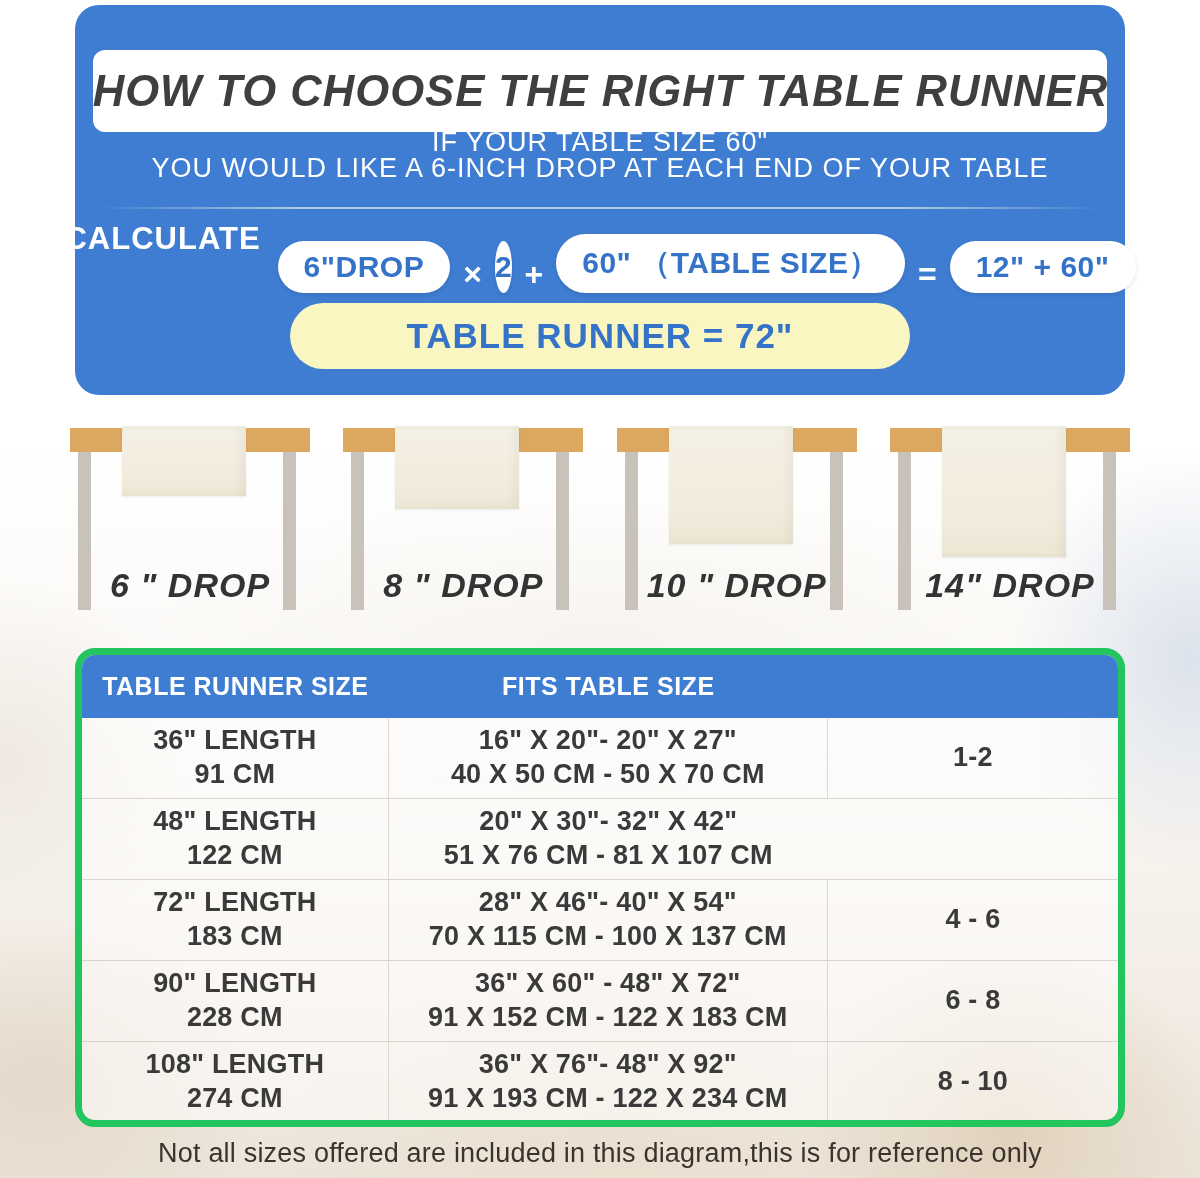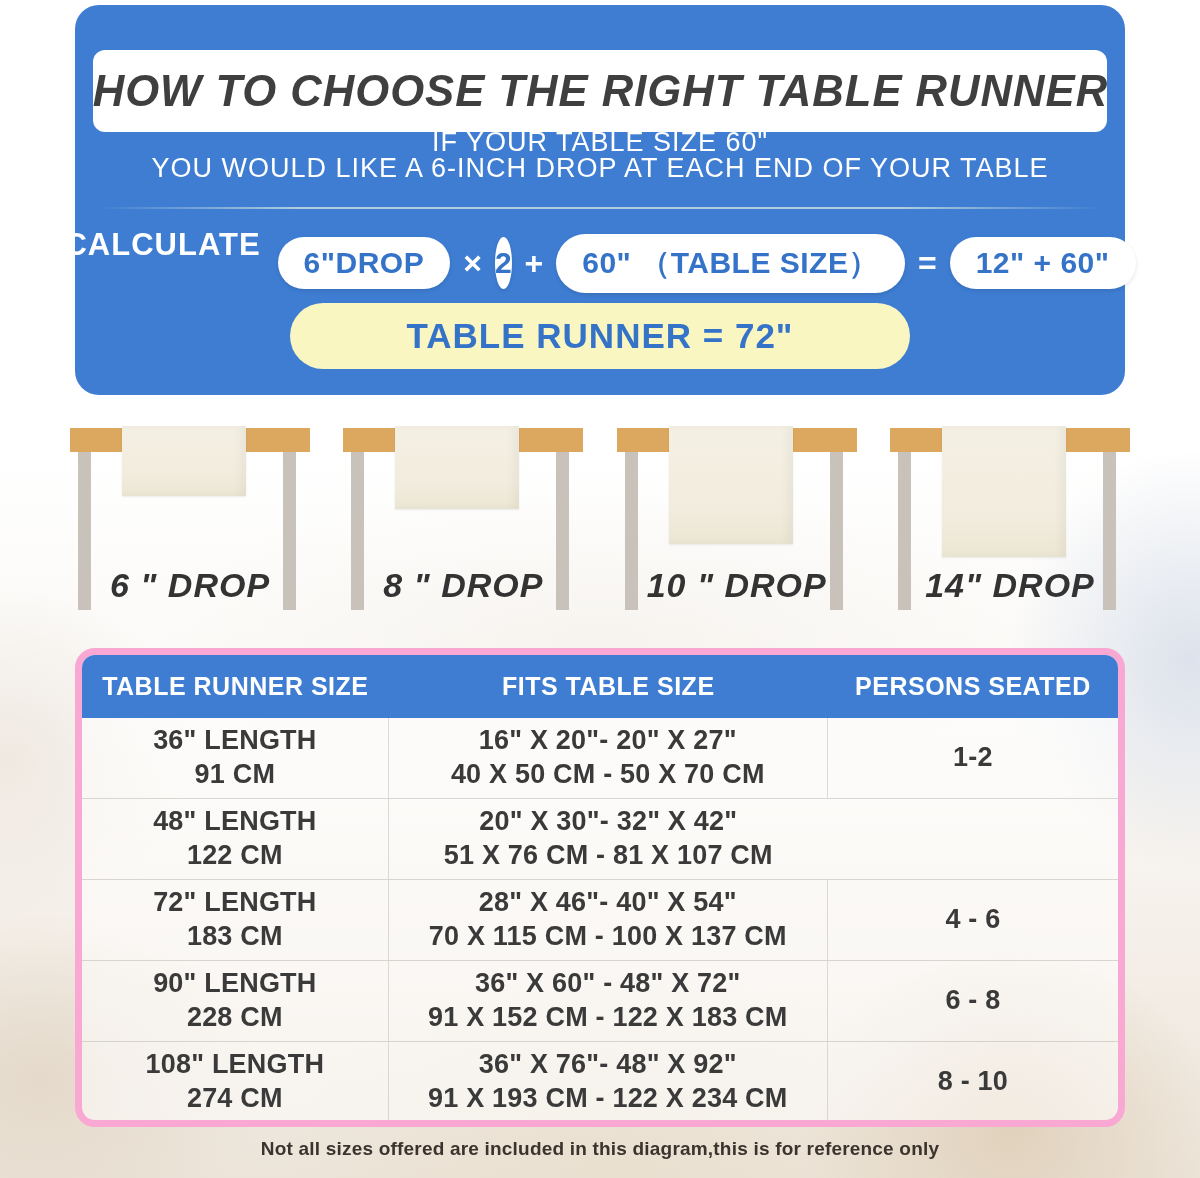--- a/index.html
+++ b/index.html
@@ -40,21 +40,21 @@
     font-size:27px;font-weight:400;letter-spacing:1px;
   }
   .subtitle.l1{top:122px;}
   .subtitle.l2{top:148px;}
   .hero-divider{
     position:absolute;left:22px;right:22px;top:202px;height:2px;
     background:linear-gradient(90deg,rgba(255,255,255,0) 0%,rgba(235,248,225,0.65) 20%,rgba(235,248,225,0.65) 80%,rgba(255,255,255,0) 100%);
   }
   .calc-row{
     position:absolute;left:0;right:0;top:228px;height:60px;
-    display:flex;align-items:center;justify-content:center;gap:13px;
+    display:flex;align-items:flex-end;justify-content:center;gap:13px;
   }
   .calc-label{color:#ffffff;font-size:31px;font-weight:700;letter-spacing:1px;margin-right:4px;}
   .pill{
     background:#ffffff;border-radius:30px;padding:9px 26px;
     color:#3473c8;font-size:30px;font-weight:700;letter-spacing:0.5px;
     box-shadow:0 2px 4px rgba(0,0,0,0.10);white-space:nowrap;
   }
   .op{color:#ffffff;font-size:32px;font-weight:700;}
   .num-circle{
     background:#ffffff;border-radius:50%;width:52px;height:52px;
@@ -90,21 +90,21 @@
   .runner.d14{height:131px;}
   .drop-label{
     position:absolute;left:0;right:0;top:138px;text-align:center;
     font-size:34px;font-weight:700;font-style:italic;color:#333333;
     letter-spacing:1px;white-space:nowrap;
   }
 
   
   .chart-panel{
     position:absolute;left:75px;top:648px;width:1050px;height:479px;
-    box-sizing:border-box;border:7px solid #f9a8d4;border-radius:20px;
+    box-sizing:border-box;border:7px solid #22c55e;border-radius:20px;
     overflow:hidden;background:rgba(255,255,255,0.55);
   }
   .chart-header{
     height:63px;background:#3e7dd2;
     display:grid;grid-template-columns:29.6% 42.4% 28%;
     align-items:center;
   }
   .chart-header div{
     text-align:center;color:#ffffff;font-size:25px;font-weight:700;letter-spacing:0.5px;
   }
@@ -119,21 +119,21 @@
     text-align:center;color:#3a3a3a;font-size:27px;font-weight:700;
     line-height:1.25;letter-spacing:0.2px;
     height:100%;display:flex;flex-direction:column;justify-content:center;
     border-right:1px solid rgba(175,170,163,0.4);
   }
   .cell:last-child{border-right:none;}
 
   
   .footer-note{
     position:absolute;left:0;right:0;top:1138px;text-align:center;
-    font-size:19px;font-weight:700;color:#3b332d;letter-spacing:0.2px;
+    font-size:27px;font-weight:400;color:#3b332d;letter-spacing:0.2px;
   }
 </style>
 </head>
 <body>
 
 <div class="photo-bg"></div>
 
 <div class="hero">
   <div class="title-box">
     <span>HOW TO CHOOSE THE RIGHT TABLE RUNNER</span>
@@ -189,21 +189,20 @@
     <div class="runner d14"></div>
     <div class="drop-label">14" DROP</div>
   </div>
 
 </div>
 
 <div class="chart-panel">
   <div class="chart-header">
     <div>TABLE RUNNER SIZE</div>
     <div>FITS TABLE SIZE</div>
-    <div>PERSONS SEATED</div>
   </div>
   <div class="chart-body">
 
     <div class="chart-row">
       <div class="cell">
         <span>36" LENGTH</span>
         <span>91 CM</span>
       </div>
       <div class="cell">
         <span>16" X 20"- 20" X 27"</span>

